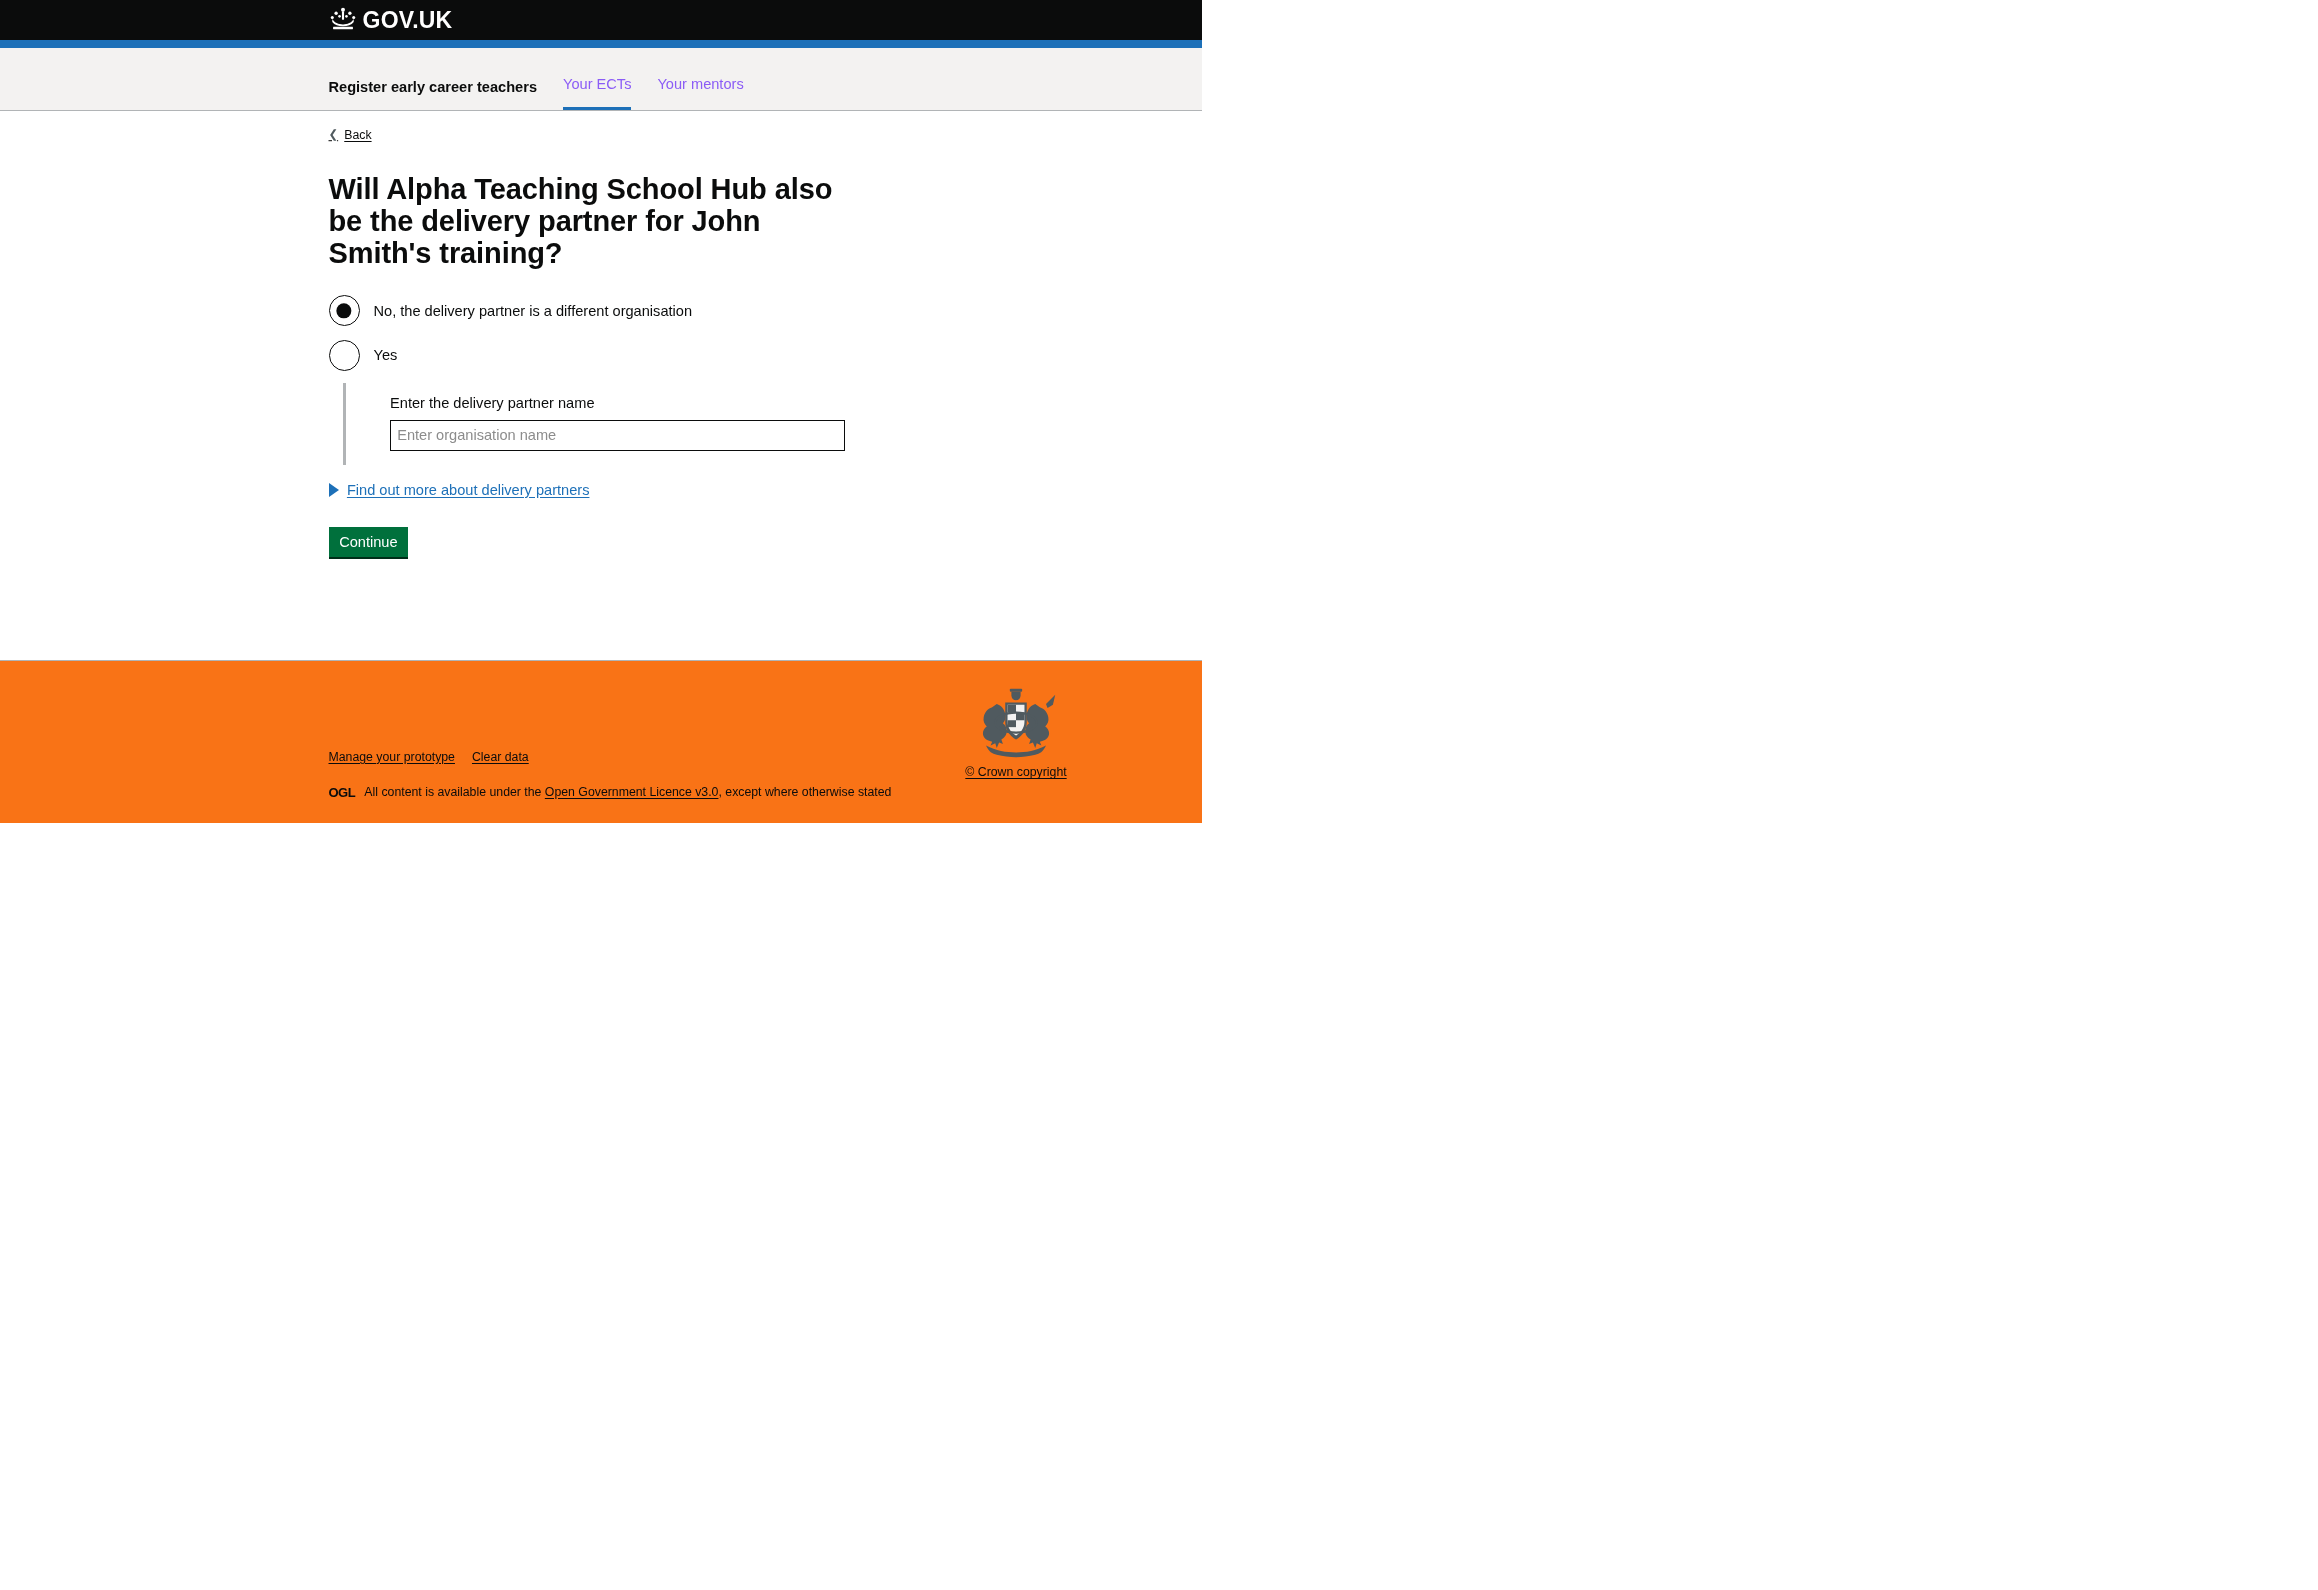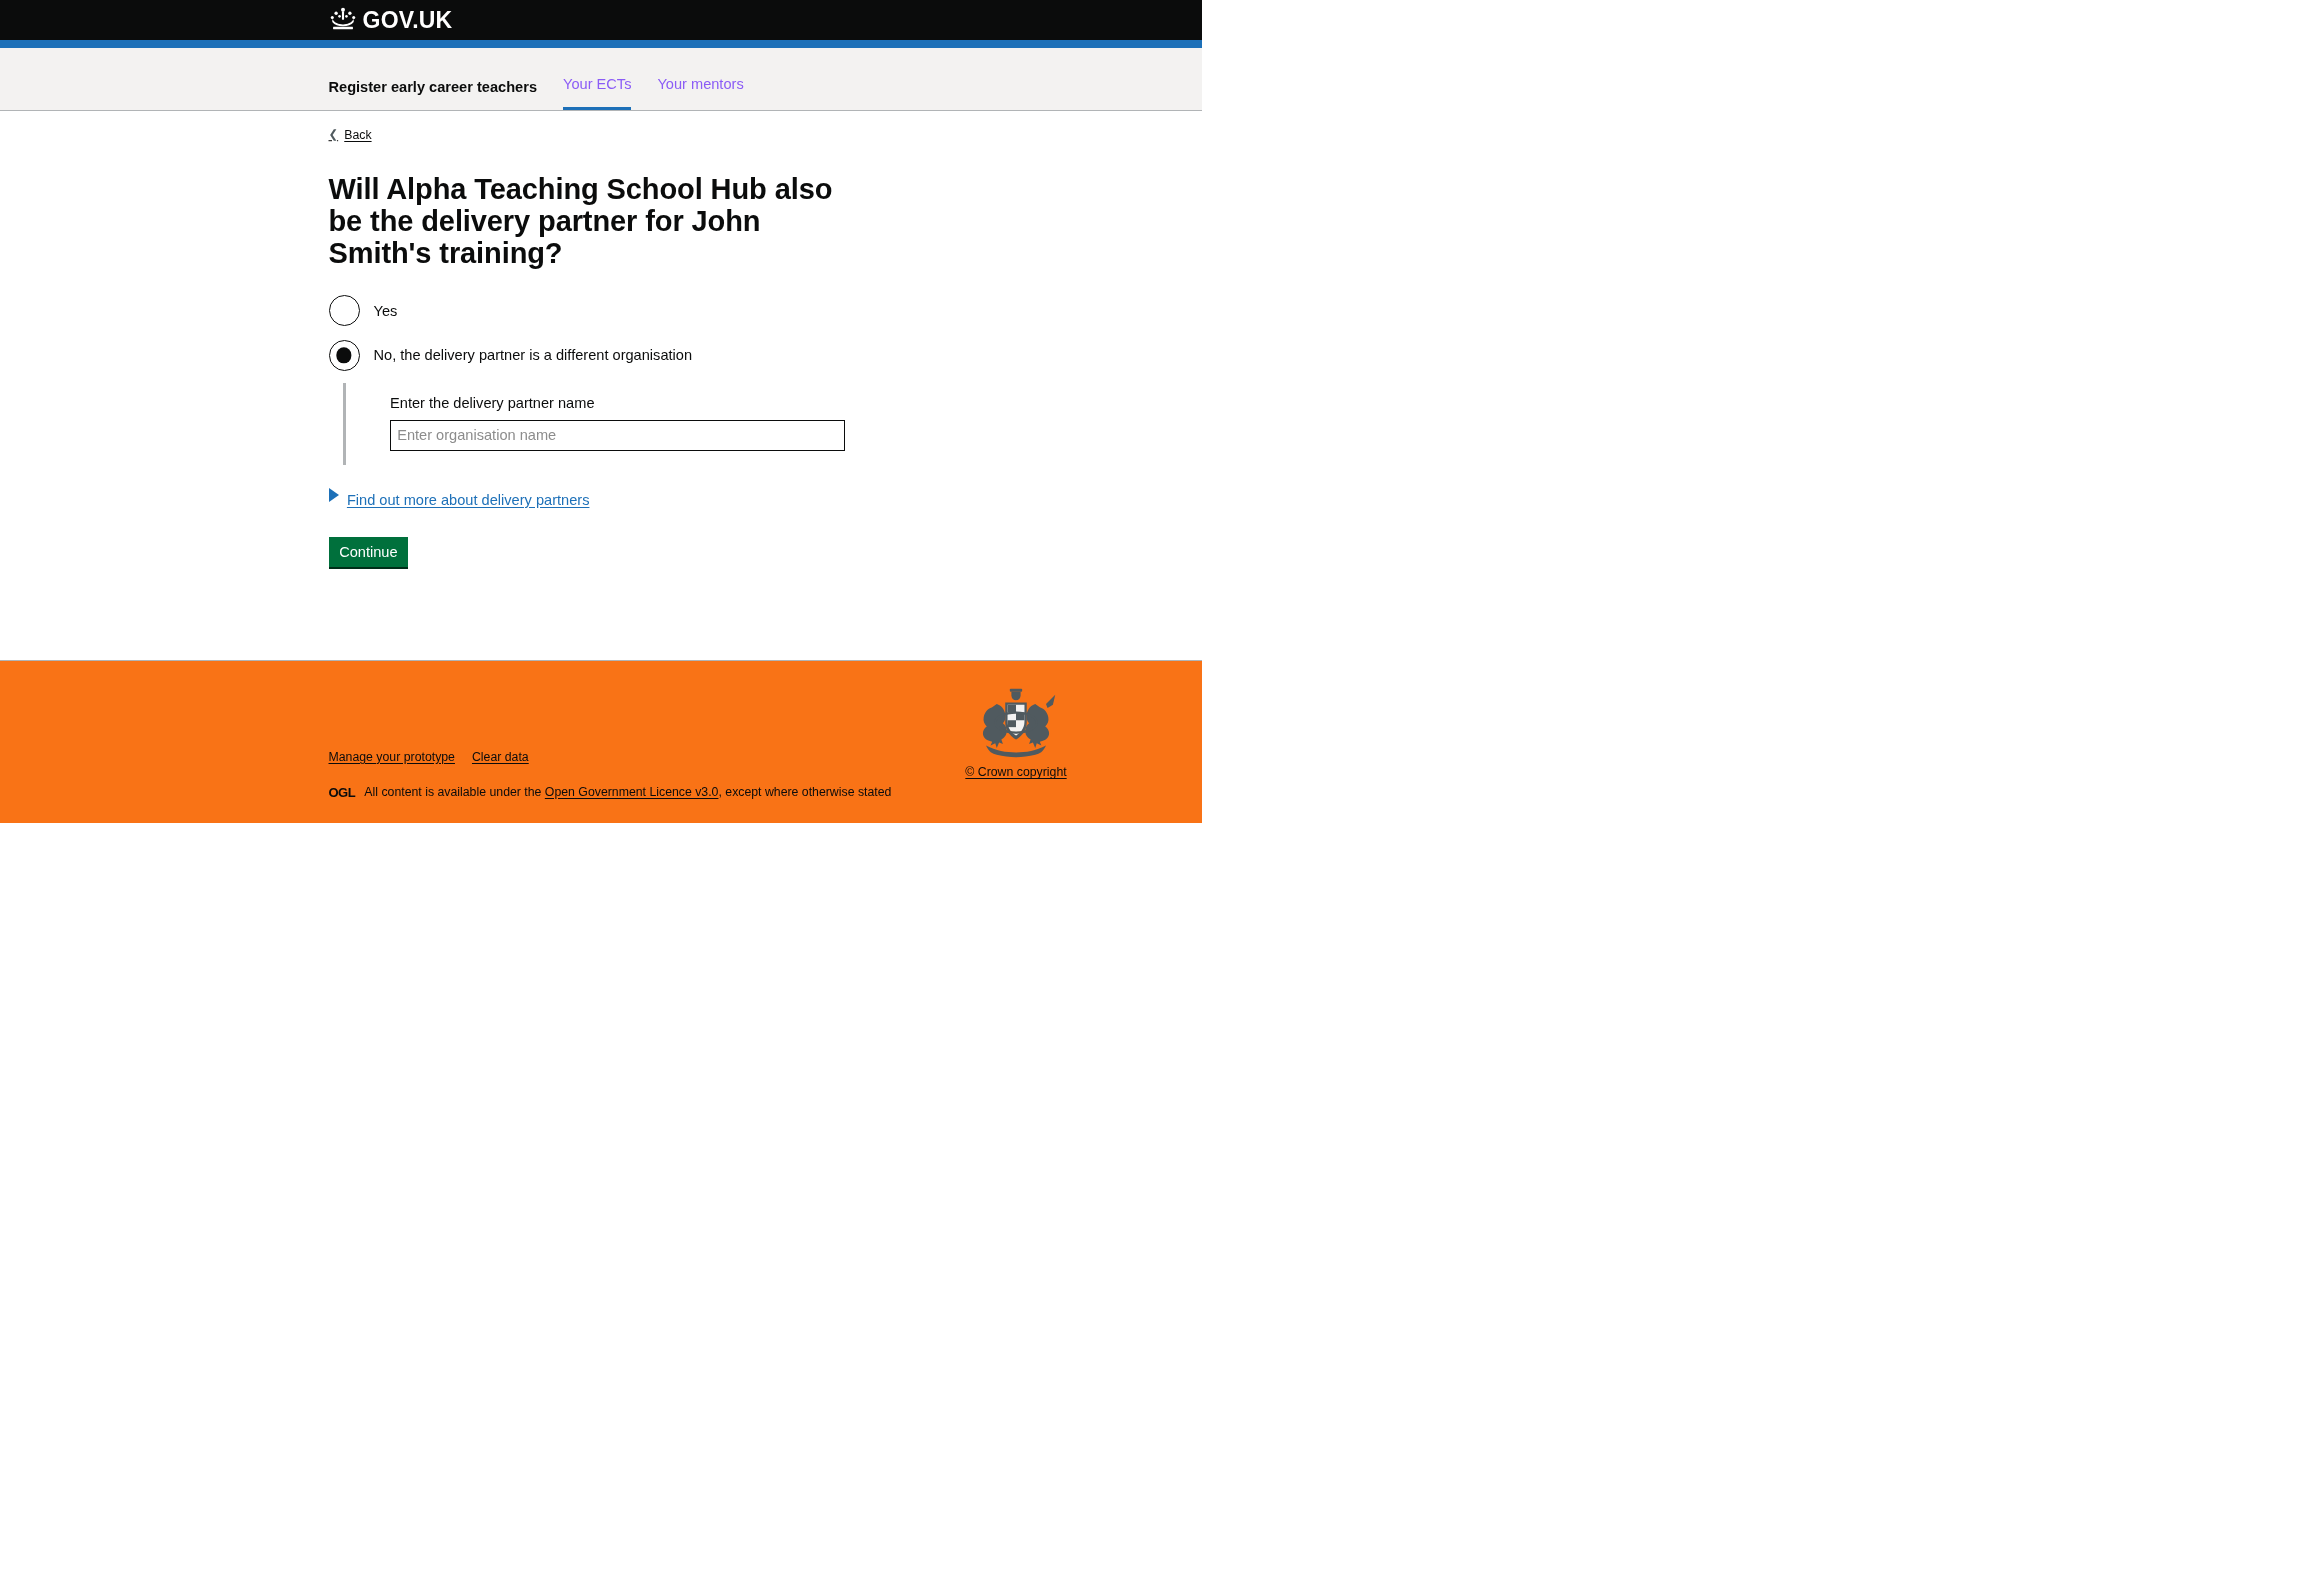--- a/index.html
+++ b/index.html
@@ -211,21 +211,20 @@
     border-top: 7px solid transparent;
     border-bottom: 7px solid transparent;
     border-left: 10px solid #1d70b8;
     flex: 0 0 auto;
   }
   .details-text {
     font-size: 14.6px;
     color: #1d70b8;
     text-decoration: underline;
     text-underline-offset: 2.3px;
-    margin-top: 10px;
   }
 
   
   .btn-continue {
     display: inline-block;
     background: #00703c;
     color: #ffffff;
     font-size: 14.6px;
     font-family: "Liberation Sans", sans-serif;
     border: none;
@@ -347,27 +346,27 @@
       <span class="back-chevron">❮</span>
       <span>Back</span>
     </a>
 
     <h1 class="question">Will Alpha Teaching School Hub also be the delivery partner for John Smith's training?</h1>
 
 
     <div class="radios">
 
       <div class="radio-item">
+        <span class="radio-circle checked"></span>
+        <span class="radio-label">No, the delivery partner is a different organisation</span>
+      </div>
+
+      <div class="radio-item">
         <span class="radio-circle"></span>
         <span class="radio-label">Yes</span>
-      </div>
-
-      <div class="radio-item">
-        <span class="radio-circle checked"></span>
-        <span class="radio-label">No, the delivery partner is a different organisation</span>
       </div>
 
       <div class="conditional">
         <label class="field-label">Enter the delivery partner name</label>
         <input class="text-input" type="text" placeholder="Enter organisation name" style="">
       </div>
 
     </div>
 
     <div class="details">

